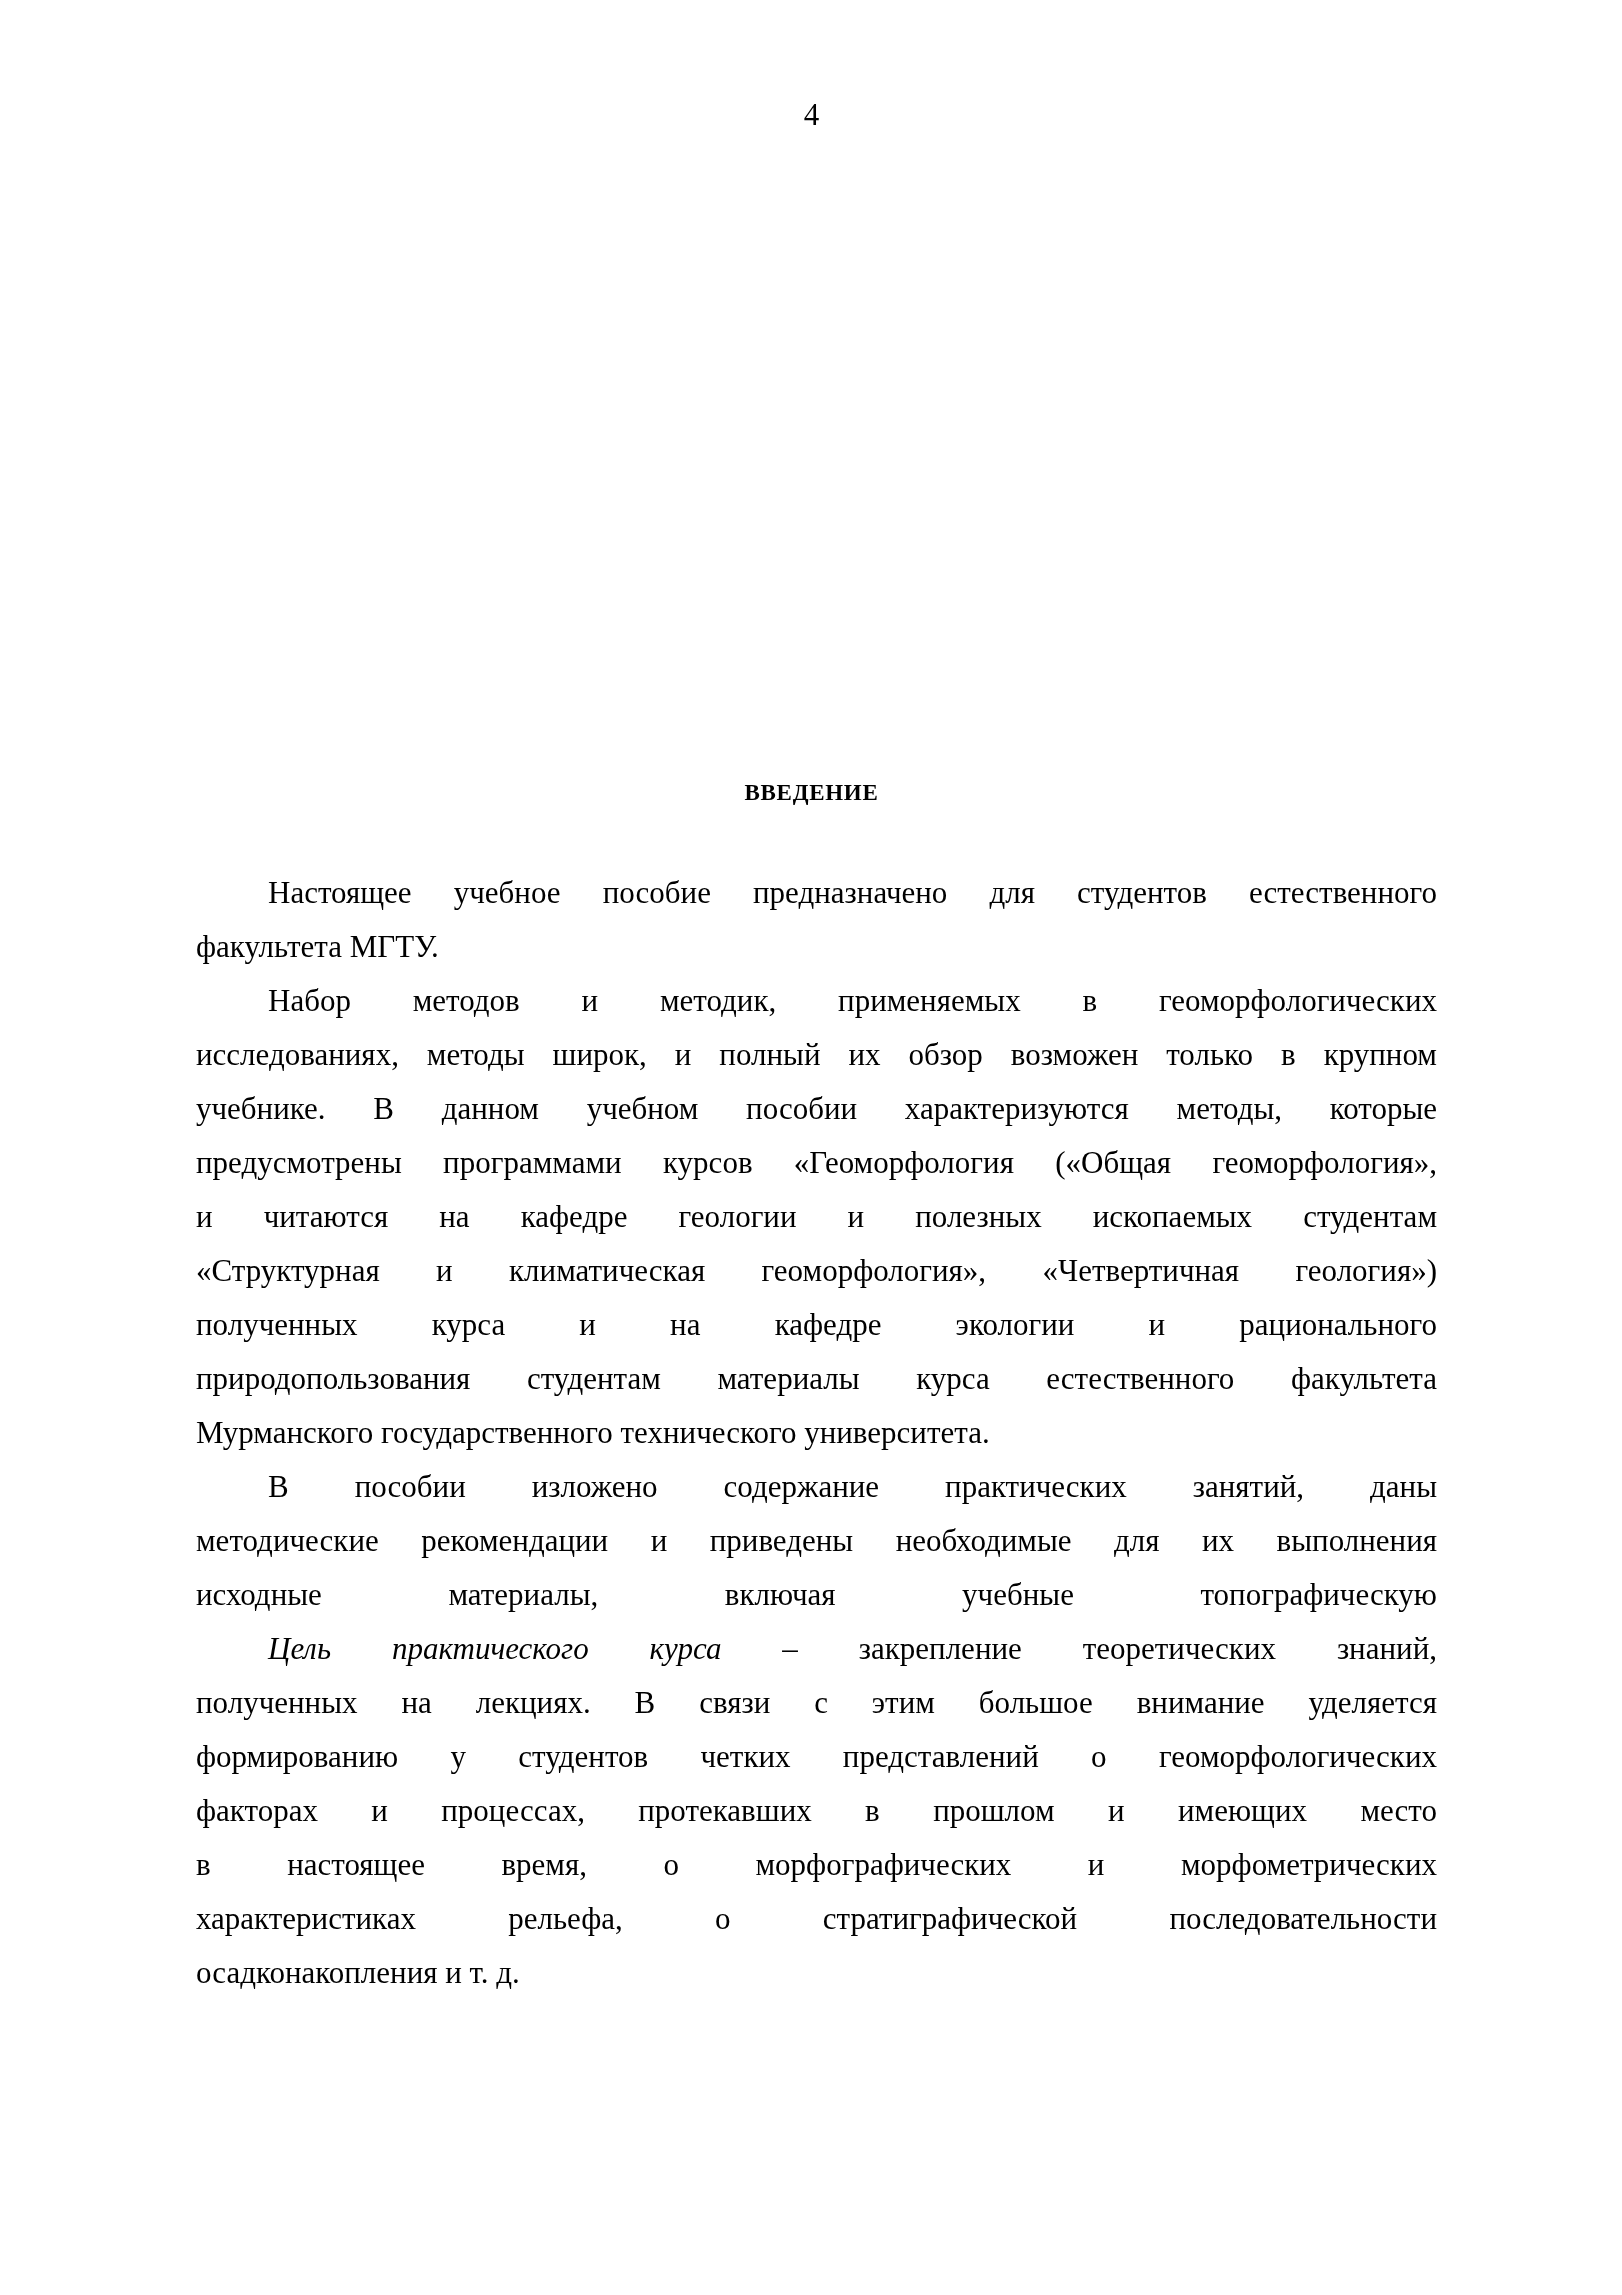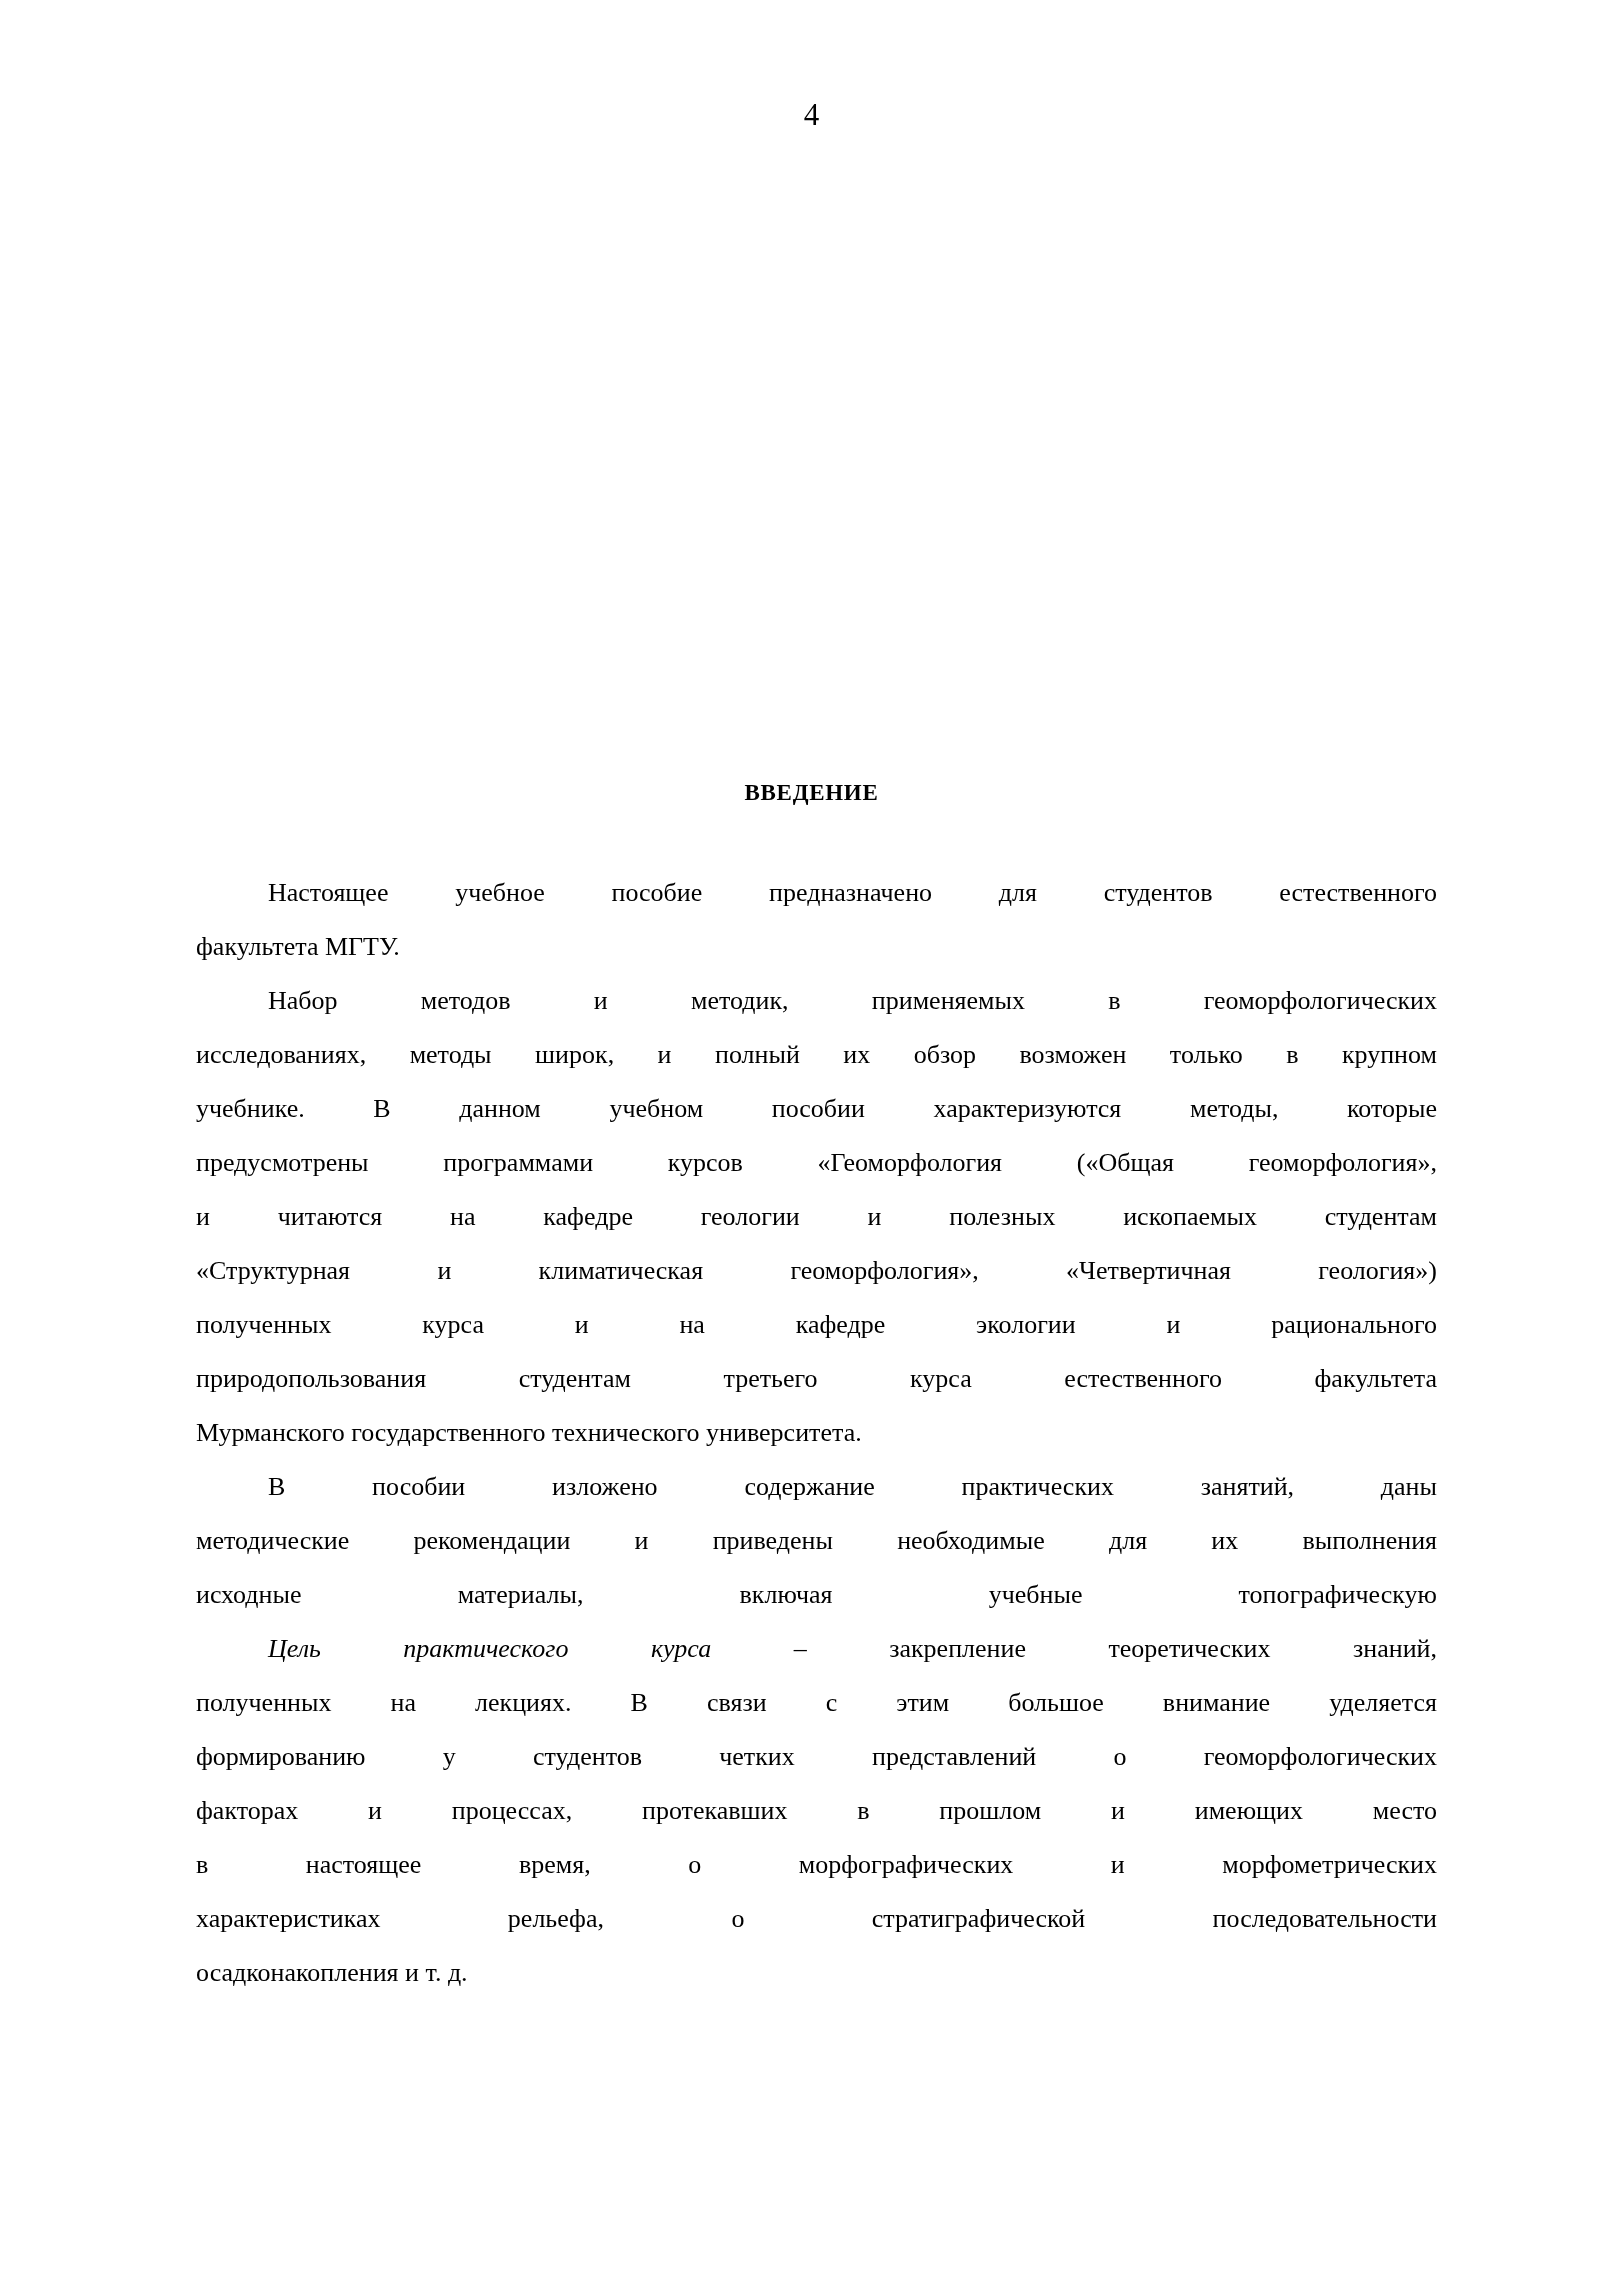--- a/index.html
+++ b/index.html
@@ -44,21 +44,21 @@
     left: 196px;
     width: 1241px;
   }
   .para {
     margin: 0;
     padding: 0;
   }
   .line {
     height: 54px;
     line-height: 54px;
-    font-size: 26px;
+    font-size: 31px;
     text-align: justify;
     text-align-last: justify;
     white-space: normal;
     overflow: visible;
   }
   .line.first {
     text-indent: 72px;
   }
   .line.last {
     text-align-last: left;
@@ -84,21 +84,21 @@
     </div>
 
     <div class="para">
       <div class="line first">Набор методов и методик, применяемых в геоморфологических</div>
       <div class="line">исследованиях, методы широк, и полный их обзор возможен только в крупном</div>
       <div class="line">учебнике. В данном учебном пособии характеризуются методы, которые</div>
       <div class="line">предусмотрены программами курсов «Геоморфология («Общая геоморфология»,</div>
       <div class="line">и читаются на кафедре геологии и полезных ископаемых студентам</div>
       <div class="line">«Структурная и климатическая геоморфология», «Четвертичная геология»)</div>
       <div class="line">полученных курса и на кафедре экологии и рационального</div>
-      <div class="line">природопользования студентам третьего курса естественного факультета</div>
+      <div class="line">природопользования студентам материалы курса естественного факультета</div>
       <div class="line last">Мурманского государственного технического университета.</div>
     </div>
 
     <div class="para">
       <div class="line first">В пособии изложено содержание практических занятий, даны</div>
       <div class="line">методические рекомендации и приведены необходимые для их выполнения</div>
       <div class="line">исходные материалы, включая учебные топографическую</div>
     </div>
 
     <div class="para">

